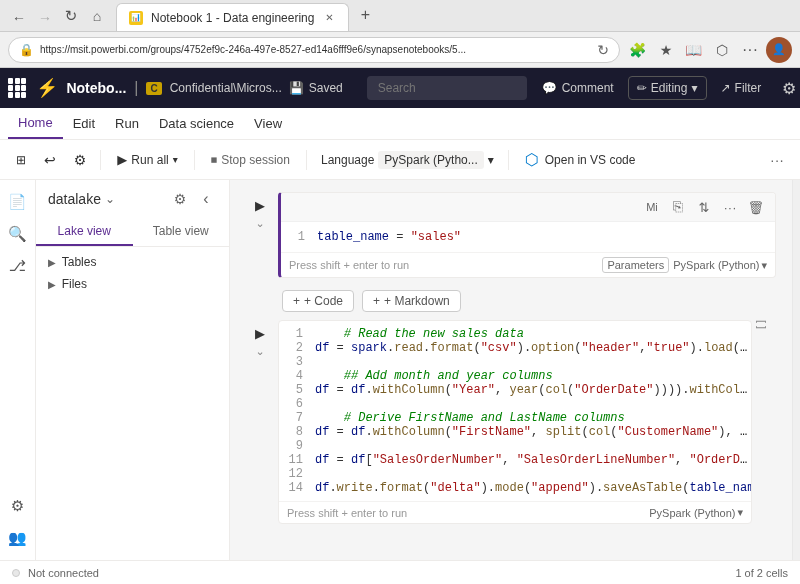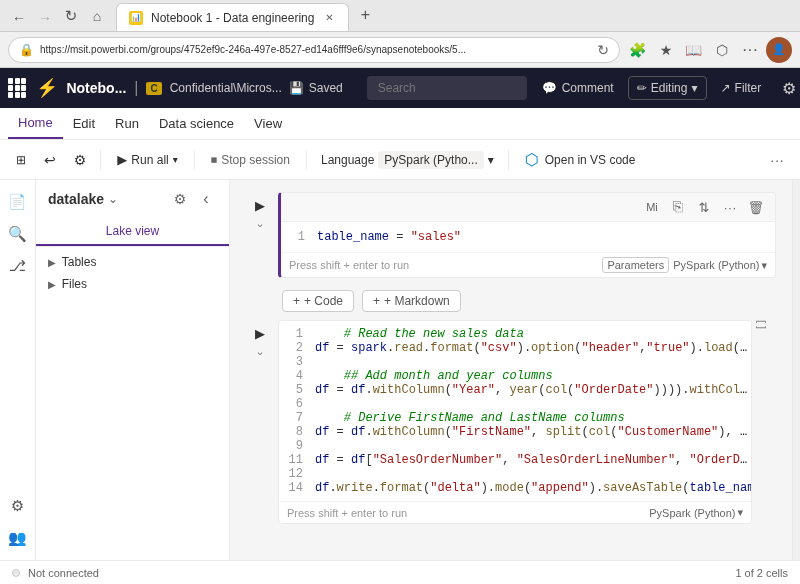--- a/index.html
+++ b/index.html
@@ -140,30 +140,31 @@
       <button style="width:28px;height:28px;border:none;background:none;cursor:pointer;border-radius:4px;display:flex;align-items:center;justify-content:center;font-size:15px;color:#555;">🔍</button>
       <button style="width:28px;height:28px;border:none;background:none;cursor:pointer;border-radius:4px;display:flex;align-items:center;justify-content:center;font-size:15px;color:#555;">⎇</button>
       <div style="flex:1;"></div>
       <button style="width:28px;height:28px;border:none;background:none;cursor:pointer;border-radius:4px;display:flex;align-items:center;justify-content:center;font-size:15px;color:#555;">⚙</button>
       <button style="width:28px;height:28px;border:none;background:none;cursor:pointer;border-radius:4px;display:flex;align-items:center;justify-content:center;font-size:15px;color:#555;">👥</button>
     </div>
 
     <div style="width:194px;background:#fff;border-right:1px solid #edebe9;display:flex;flex-direction:column;overflow:hidden;">
       <div style="padding:8px 12px;display:flex;align-items:center;justify-content:space-between;">
         <div style="display:flex;align-items:center;gap:4px;">
-          <span style="font-size:14px;font-weight:700;color:#333;">datalake</span>
+          <span style="font-size:14px;font-weight:400;color:#333;">datalake</span>
           <span style="color:#666;font-size:12px;cursor:pointer;">⌄</span>
         </div>
         <div style="display:flex;gap:4px;">
           <button style="width:22px;height:22px;border:none;background:none;cursor:pointer;display:flex;align-items:center;justify-content:center;font-size:14px;color:#666;border-radius:3px;">⚙</button>
           <button style="width:22px;height:22px;border:none;background:none;cursor:pointer;display:flex;align-items:center;justify-content:center;font-size:16px;color:#666;border-radius:3px;">‹</button>
         </div>
       </div>
       <div style="display:flex;border-bottom:1px solid #edebe9;">
         <div style="flex:1;padding:6px;text-align:center;font-size:12px;cursor:pointer;color:#5c2d91;border-bottom:2px solid #5c2d91;">Lake view</div>
+        <div style="flex:1;padding:6px;text-align:center;font-size:12px;cursor:pointer;color:#666;">Table view</div>
       </div>
       <div style="padding:4px 0;overflow-y:auto;flex:1;">
         <div style="display:flex;align-items:center;gap:6px;padding:4px 12px;cursor:pointer;font-size:12px;color:#333;">
           <span style="color:#666;font-size:10px;">▶</span>
           <span>Tables</span>
         </div>
         <div style="display:flex;align-items:center;gap:6px;padding:4px 12px;cursor:pointer;font-size:12px;color:#333;">
           <span style="color:#666;font-size:10px;">▶</span>
           <span>Files</span>
         </div>

